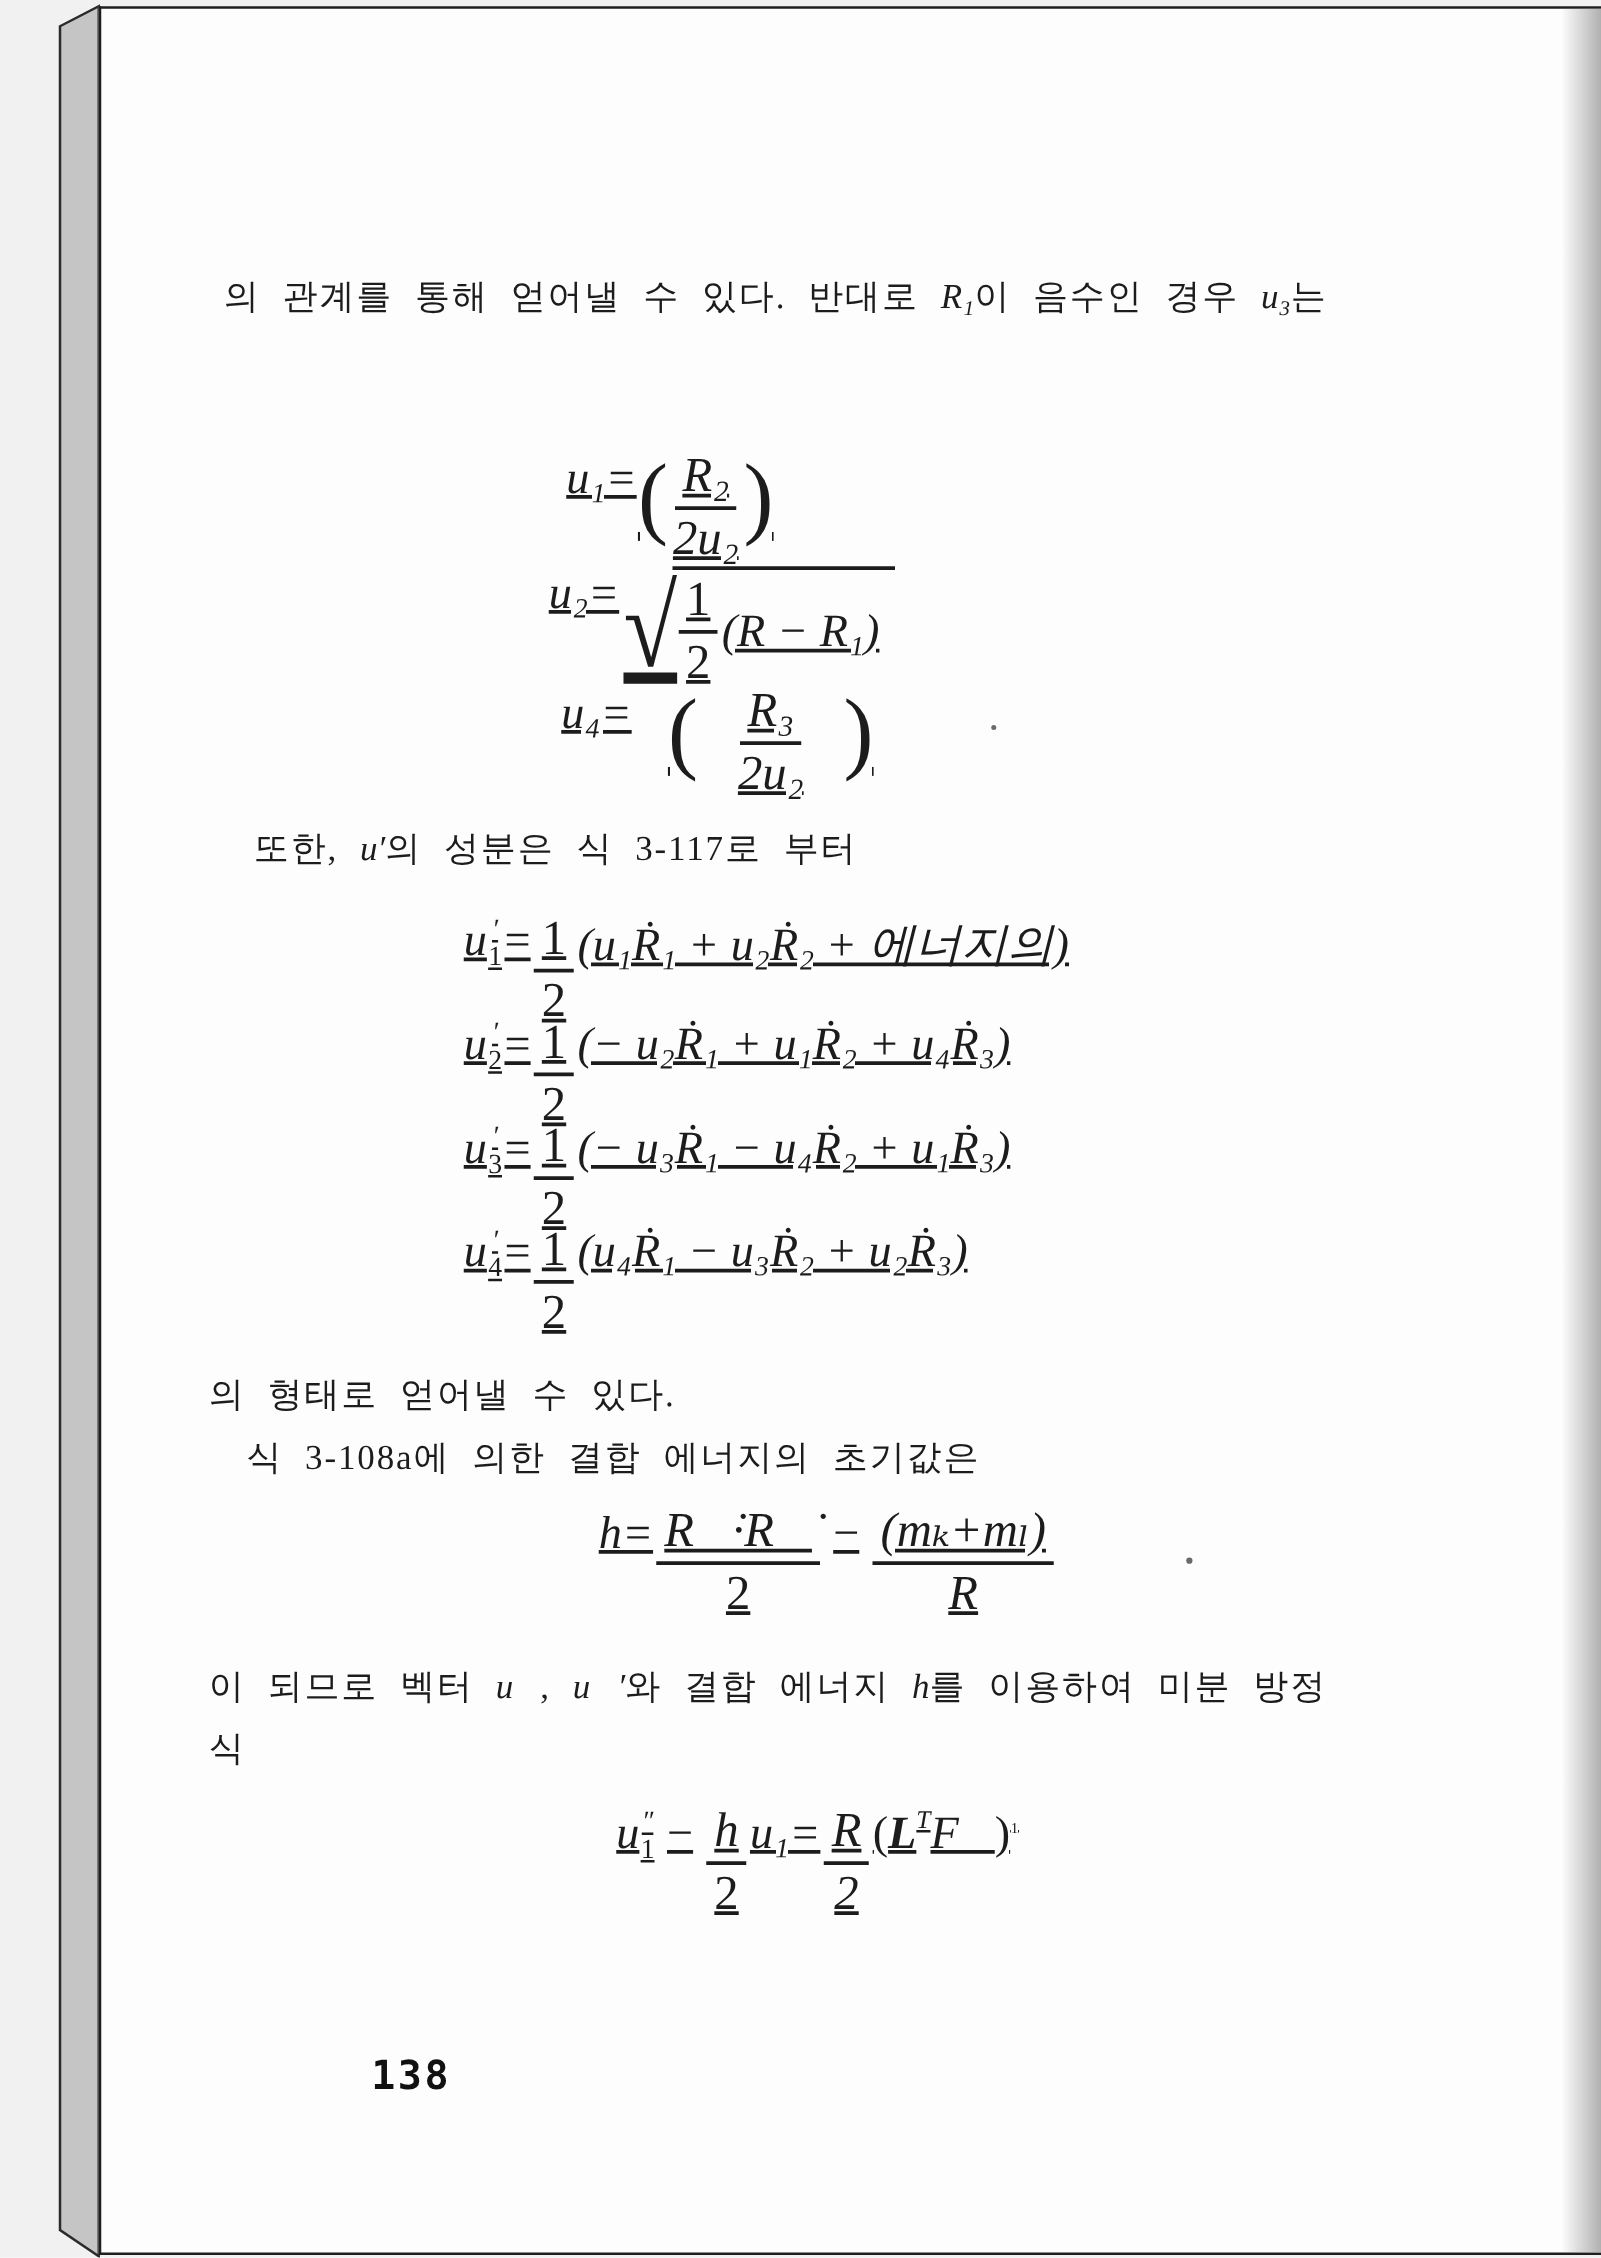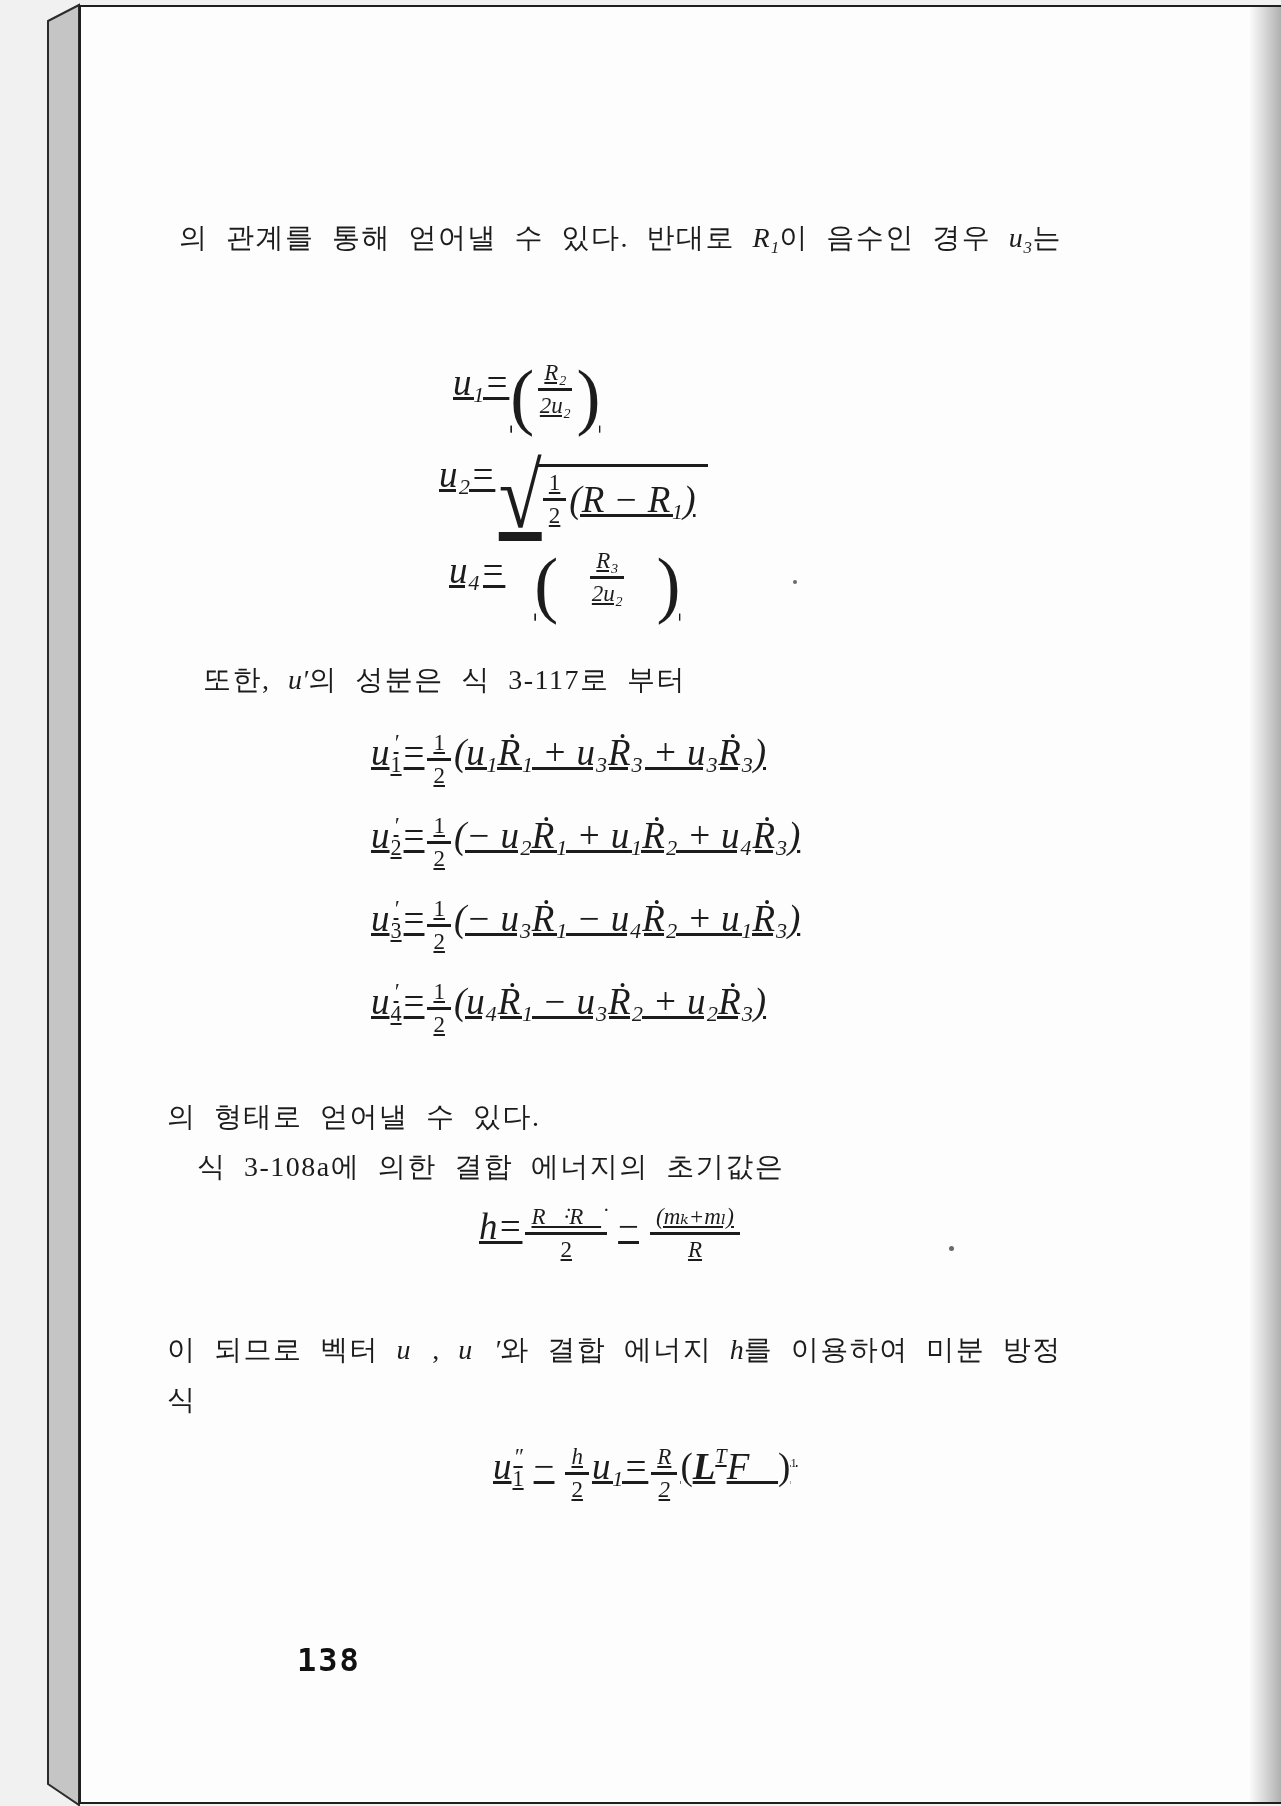--- a/index.html
+++ b/index.html
@@ -27,21 +27,21 @@
   }
   .indent{padding-left:12px;}
   .it{font-style:italic;letter-spacing:0;}
   .eq{
     position:absolute;display:flex;align-items:flex-start;
     color:#1c1c1c;font-size:37px;font-style:italic;white-space:nowrap;text-decoration:underline;
   }
   .eq .rm{font-style:normal;}
   .frac{
     display:inline-flex;flex-direction:column;align-items:center;
-    font-size:23px;margin:0 3px;
+    font-size:39px;margin:0 3px;
   }
   .frac .num{display:block;padding:0 6px 3px;border-bottom:3px solid #1c1c1c;line-height:1.05;}
   .frac .den{display:block;padding-top:3px;line-height:1.05;}
   .frac .rm{font-style:normal;}
   .bp{font-size:72px;font-weight:300;line-height:1;font-style:normal;margin:0 1px;transform:scaleY(1.02);}
   .sqrt{display:inline-flex;align-items:center;}
   .sqrt-sym{font-style:normal;font-size:92px;line-height:86px;font-weight:400;margin-right:-8px;transform:scaleX(.85);}
   .sqrt-body{border-top:3px solid #1c1c1c;display:inline-flex;align-items:center;padding:4px 12px 0 2px;}
   .ss{
     display:inline-flex;flex-direction:column;align-items:center;
@@ -116,21 +116,21 @@
       <span>u</span>
         <span class="ss">
           <span>′</span>
           <span class="rm">1</span>
         </span>
         <span class="rm">=</span>
         <span class="frac">
           <span class="num rm">1</span>
           <span class="den rm">2</span>
         </span>
-        <span>(u₁Ṙ₁ + u₃Ṙ₃ + u₃Ṙ₃)</span>
+        <span>(u₁Ṙ₁ + u₂Ṙ₂ + 에너지의)</span>
     </div>
     <div class="eq" style="left:290px;top:807px;height:72px;">
       <span>u</span>
         <span class="ss">
           <span>′</span>
           <span class="rm">2</span>
         </span>
         <span class="rm">=</span>
         <span class="frac">
           <span class="num rm">1</span>

